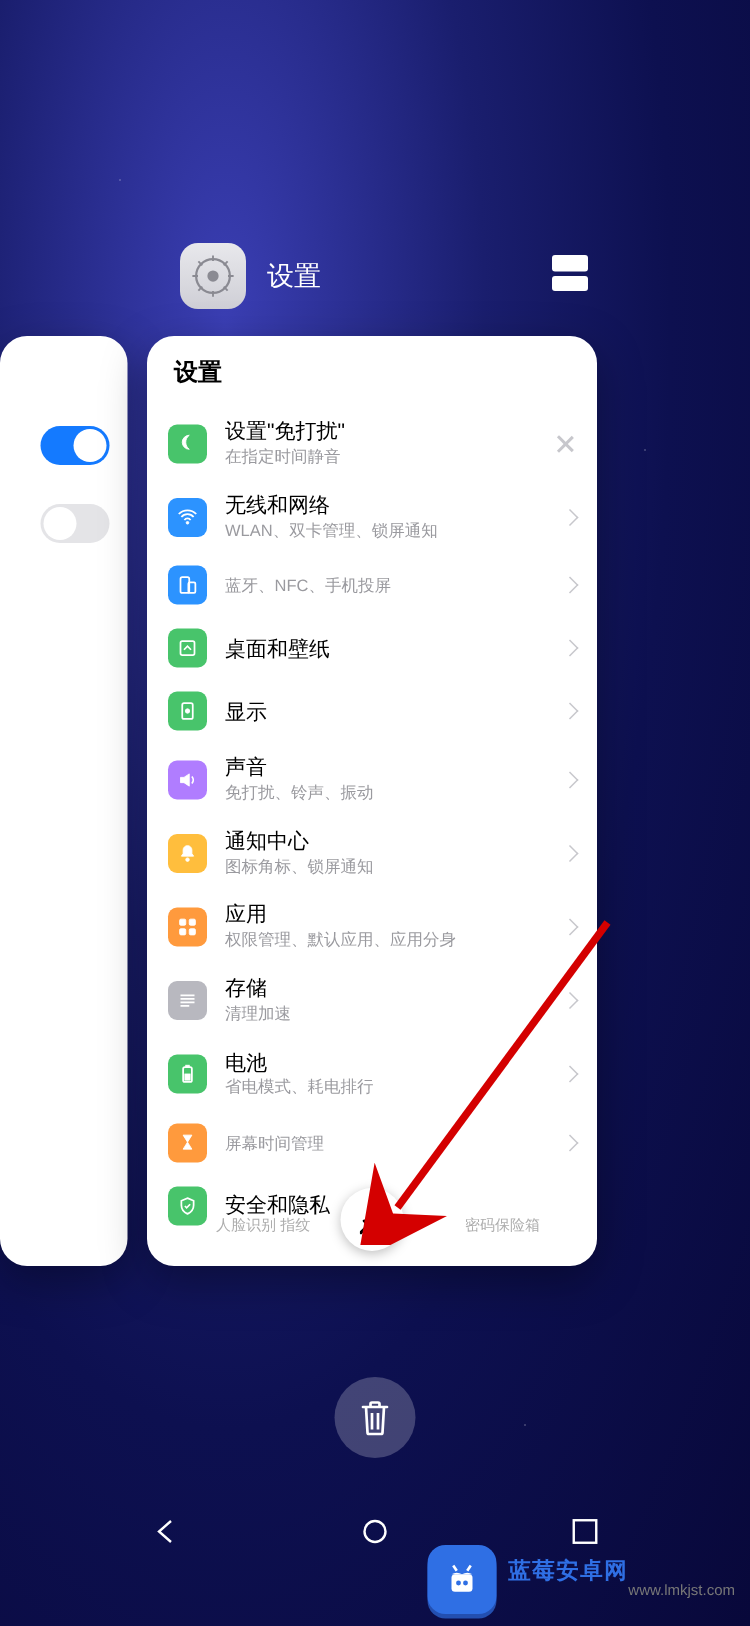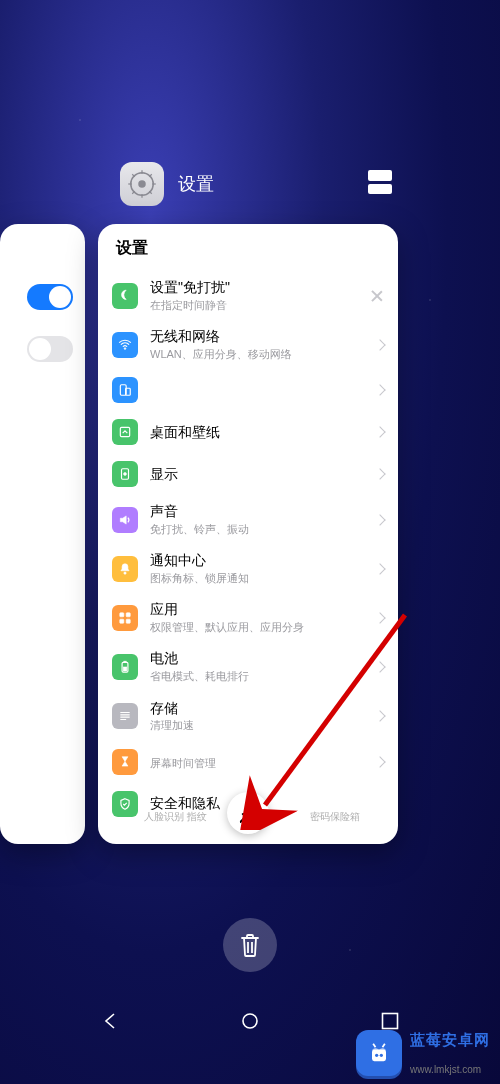--- a/index.html
+++ b/index.html
@@ -149,21 +149,21 @@
     .watermark {
       position: absolute; right: 0; bottom: 0;
       display: flex; align-items: center; gap: 8px;
       padding: 8px 10px;
     }
     .wm-badge {
       width: 46px; height: 46px; border-radius: 12px;
       background: #2f6fe4; display: grid; place-items: center;
       box-shadow: 0 3px 0 #234fb0;
     }
-    .wm-text { display: flex; flex-direction: column; line-height: 1.15; }
+    .wm-text { display: flex; flex-direction: row; line-height: 1.15; }
     .wm-line1 { font-size: 15px; font-weight: 700; color: #2f6fe4; letter-spacing: 1px; }
     .wm-line2 { font-size: 10px; color: #777; margin-top: 16px; }
   </style>
 </head>
 <body>
 
 <div class="recents-header">
   <span class="app-icon-settings">
     <svg viewBox="0 0 24 24">
         <circle cx="12" cy="12" r="9" fill="none" stroke="#8a8a92" stroke-width="1.2"></circle>
@@ -210,32 +210,33 @@
       </div>
       <div class="row">
         <span class="icon" style="background: rgb(44, 147, 255);">
           <svg viewBox="0 0 24 24">
             <path d="M2 8a14 14 0 0120 0M5 11.5a9 9 0 0114 0M8.5 15a4 4 0 017 0" stroke="#fff" stroke-width="2" fill="none"></path>
             <circle cx="12" cy="18" r="1.5" fill="#fff"></circle>
           </svg>
         </span>
         <div class="text">
           <div class="row-title">无线和网络</div>
-          <div class="row-sub">WLAN、应用分身、移动网络</div>
+          <div class="row-sub">WLAN、双卡管理、锁屏通知</div>
         </div>
         <span class="chev"></span>
       </div>
       <div class="row">
         <span class="icon" style="background: rgb(44, 147, 255);">
           <svg viewBox="0 0 24 24">
             <rect x="4" y="3" width="10" height="18" rx="2" fill="none" stroke="#fff" stroke-width="2"></rect>
             <rect x="13" y="9" width="8" height="12" rx="1.5" fill="none" stroke="#fff" stroke-width="2"></rect>
           </svg>
         </span>
         <div class="text">
+          <div class="row-sub">蓝牙、NFC、手机投屏</div>
         </div>
         <span class="chev"></span>
       </div>
       <div class="row">
         <span class="icon" style="background: rgb(72, 196, 107);">
           <svg viewBox="0 0 24 24">
             <rect x="4" y="4" width="16" height="16" rx="2" fill="none" stroke="#fff" stroke-width="2"></rect>
             <path d="M8 14l4-4 4 4" fill="none" stroke="#fff" stroke-width="2"></path>
           </svg>
         </span>
@@ -291,42 +292,42 @@
             <rect x="14" y="14" width="7" height="7" rx="1.5" fill="#fff"></rect>
           </svg>
         </span>
         <div class="text">
           <div class="row-title">应用</div>
           <div class="row-sub">权限管理、默认应用、应用分身</div>
         </div>
         <span class="chev"></span>
       </div>
       <div class="row">
+        <span class="icon" style="background: rgb(184, 184, 191);">
+          <svg viewBox="0 0 24 24">
+            <path d="M4 6h16M4 10h16M4 14h16M4 18h10" stroke="#fff" stroke-width="2"></path>
+          </svg>
+        </span>
+        <div class="text">
+          <div class="row-title">存储</div>
+          <div class="row-sub">清理加速</div>
+        </div>
+        <span class="chev"></span>
+      </div>
+      <div class="row">
         <span class="icon" style="background: rgb(72, 196, 107);">
           <svg viewBox="0 0 24 24">
             <rect x="7" y="4" width="10" height="17" rx="2" fill="none" stroke="#fff" stroke-width="2"></rect>
             <rect x="10" y="2" width="4" height="2" fill="#fff"></rect>
             <rect x="9" y="12" width="6" height="7" fill="#fff"></rect>
           </svg>
         </span>
         <div class="text">
           <div class="row-title">电池</div>
           <div class="row-sub">省电模式、耗电排行</div>
-        </div>
-        <span class="chev"></span>
-      </div>
-      <div class="row">
-        <span class="icon" style="background: rgb(184, 184, 191);">
-          <svg viewBox="0 0 24 24">
-            <path d="M4 6h16M4 10h16M4 14h16M4 18h10" stroke="#fff" stroke-width="2"></path>
-          </svg>
-        </span>
-        <div class="text">
-          <div class="row-title">存储</div>
-          <div class="row-sub">清理加速</div>
         </div>
         <span class="chev"></span>
       </div>
       <div class="row">
         <span class="icon" style="background: rgb(255, 154, 61);">
           <svg viewBox="0 0 24 24">
             <path d="M7 3h10l-5 8 5 8H7l5-8-5-8z" fill="#fff"></path>
           </svg>
         </span>
         <div class="text">

